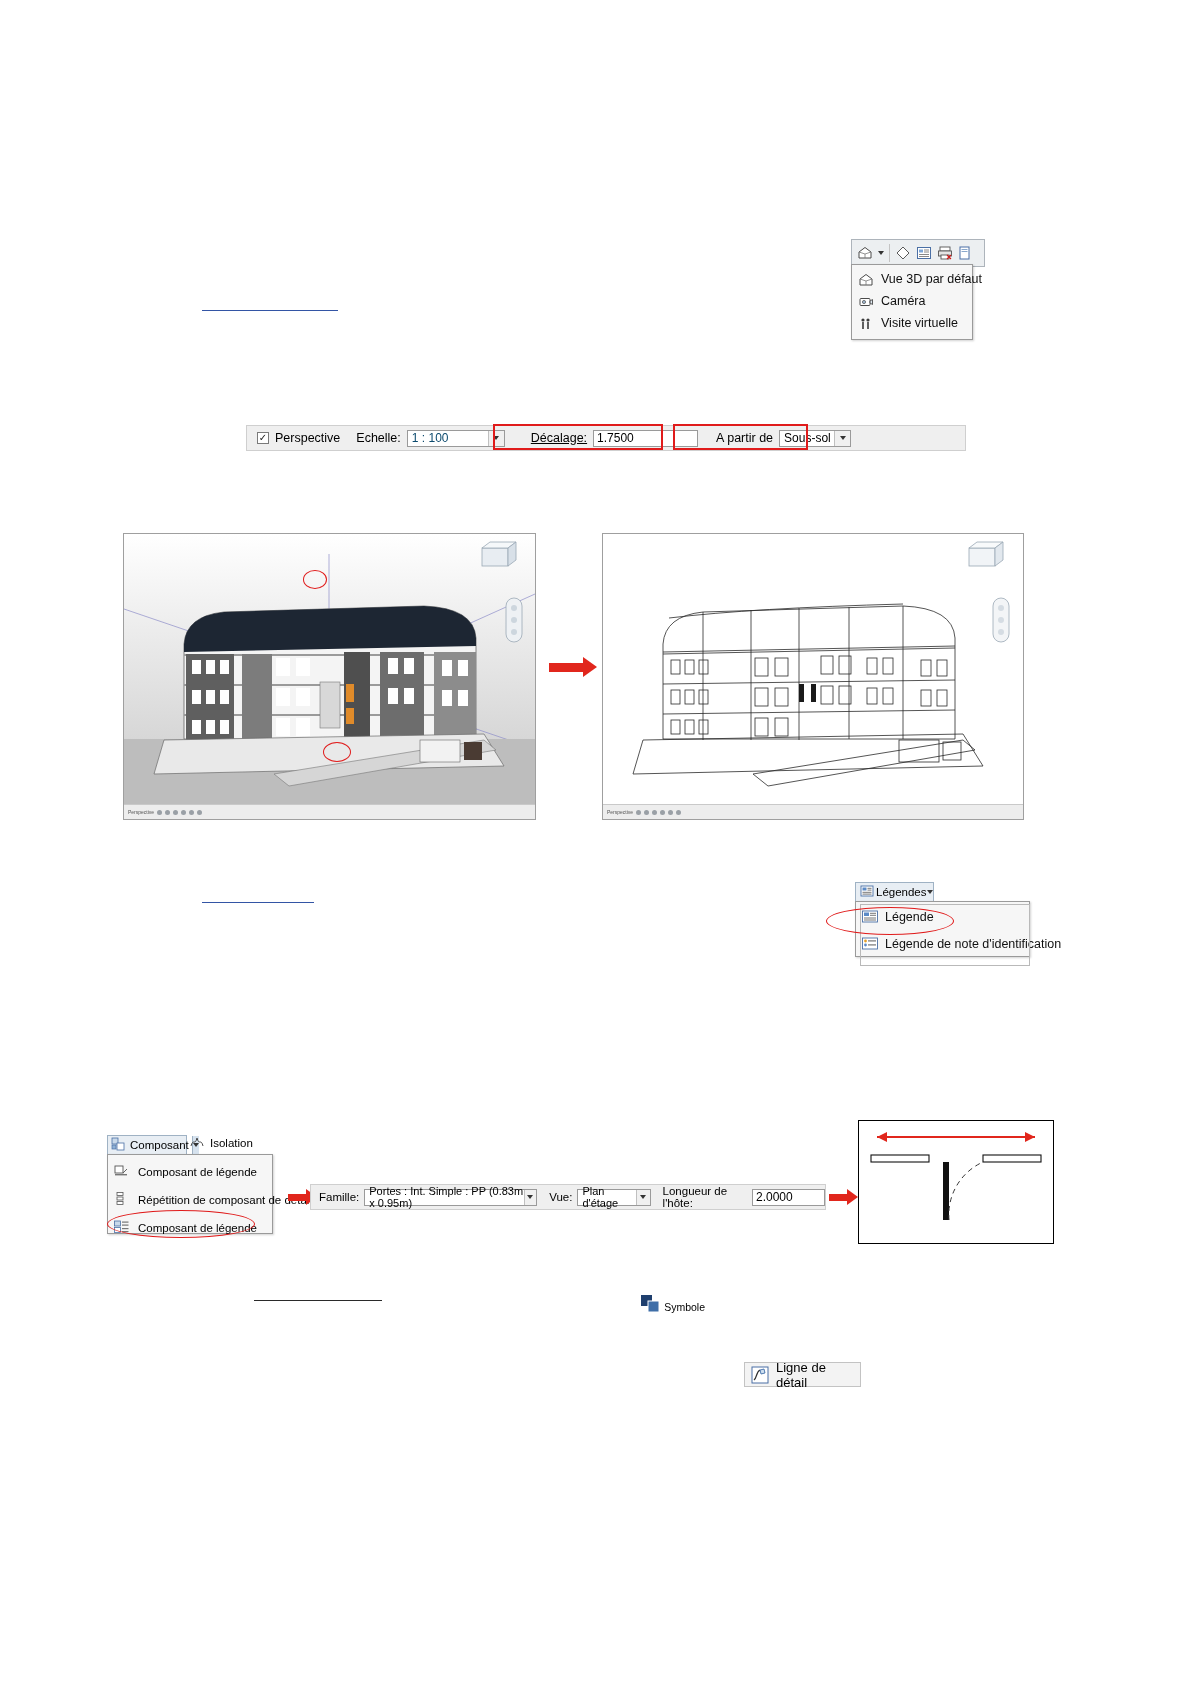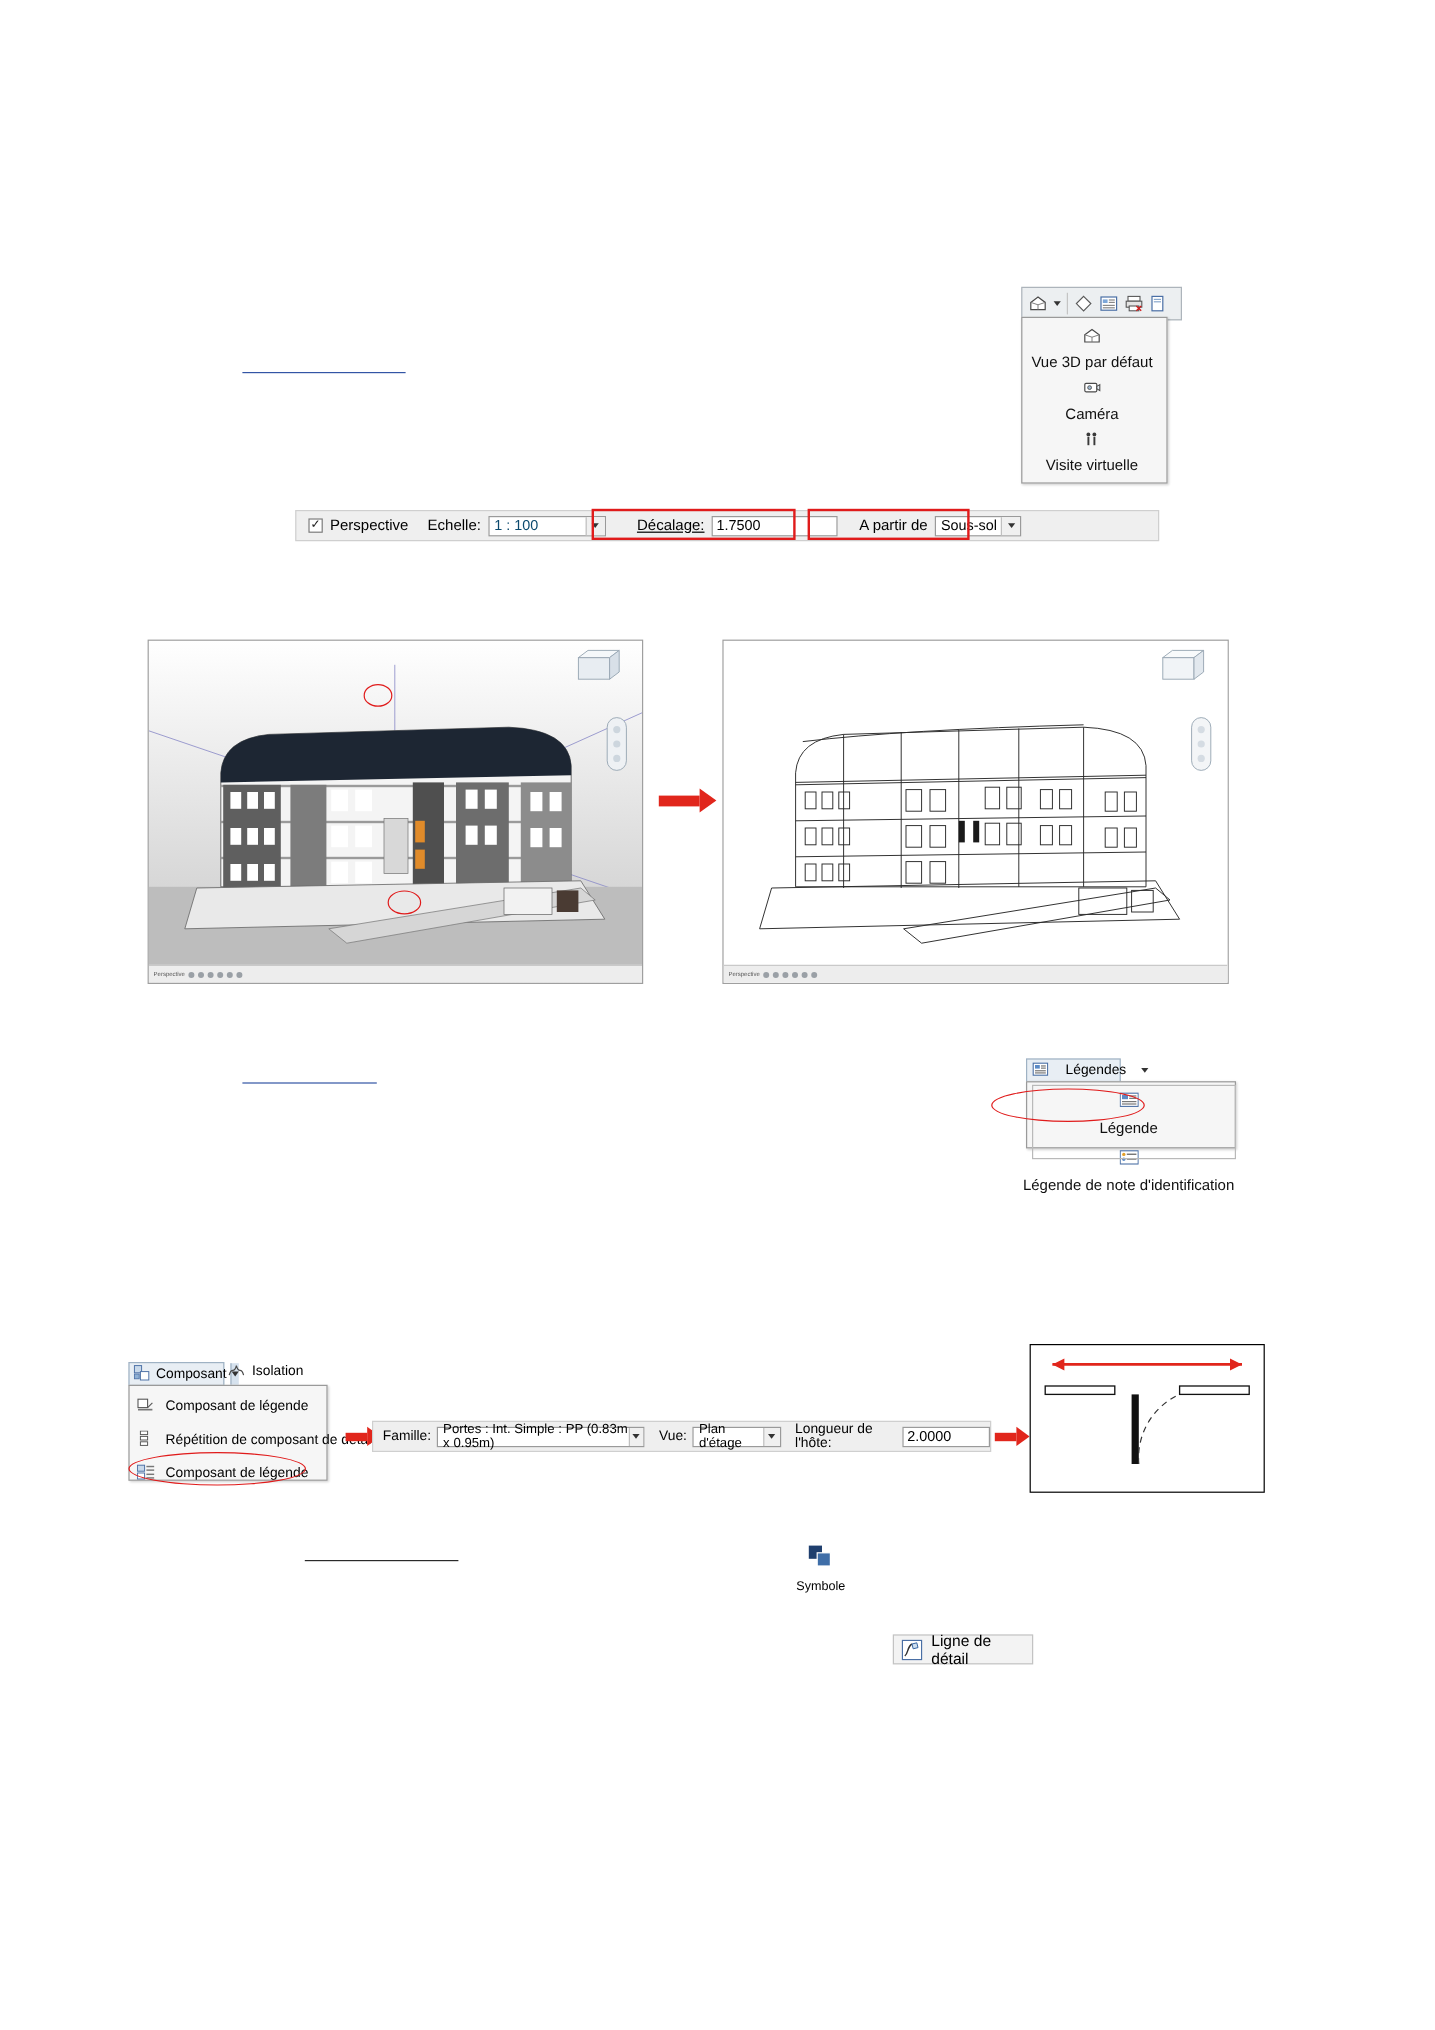--- a/index.html
+++ b/index.html
@@ -25,27 +25,25 @@
     box-sizing: border-box;
   }
   .flyout {
     background: #f6f6f6;
     border: 1px solid #9a9a9a;
     box-sizing: border-box;
     box-shadow: 1px 1px 2px rgba(0,0,0,0.18);
   }
   .menu-item {
     display: flex;
-    align-items: center;
     gap: 7px;
     padding: 3px 10px 3px 6px;
     font-size: 12.5px;
     color: #101010;
     white-space: nowrap;
-    flex-direction: column;
   }
   .red-box {
     border: 2px solid #e01b1b;
     box-sizing: border-box;
   }
 
   
   #view3d-toolbar {
     left: 851px; top: 239px; width: 134px; height: 28px;
     background: #eceff1;
@@ -147,21 +145,21 @@
     position: absolute;
     border: 1.6px solid #e01b1b;
     border-radius: 50%;
   }
 
   
   #legendes-btn {
     left: 855px; top: 882px; width: 79px; height: 20px;
     background: #e8eef4;
     border: 1px solid #9fb2c4;
-    display: flex; align-items: center; gap: 12px;
+    display: flex; align-items: center; gap: 0;
     padding: 0 4px; box-sizing: border-box;
     font-size: 11.5px;
   }
   #legendes-menu {
     left: 855px; top: 901px; width: 175px;
     padding: 2px 0;
   }
 
   
   #composant-btn {
@@ -202,21 +200,21 @@
   #door-frame {
     left: 858px; top: 1120px; width: 196px; height: 124px;
     border: 1.5px solid #000;
     background: #fff;
     box-sizing: border-box;
   }
 
   
   #symbole-btn {
     left: 663px; top: 1286px; width: 42px; height: 42px;
-    display: flex; flex-direction: column;
+    display: flex; flex-direction: row;
     align-items: center; justify-content: flex-end;
     font-size: 10.5px;
   }
   #ligne-detail {
     left: 744px; top: 1362px; width: 117px; height: 25px;
     background: #f3f3f3;
     border: 1px solid #c3c3c3;
     display: flex; align-items: center; gap: 7px;
     padding: 0 6px; box-sizing: border-box;
     font-size: 13px;

